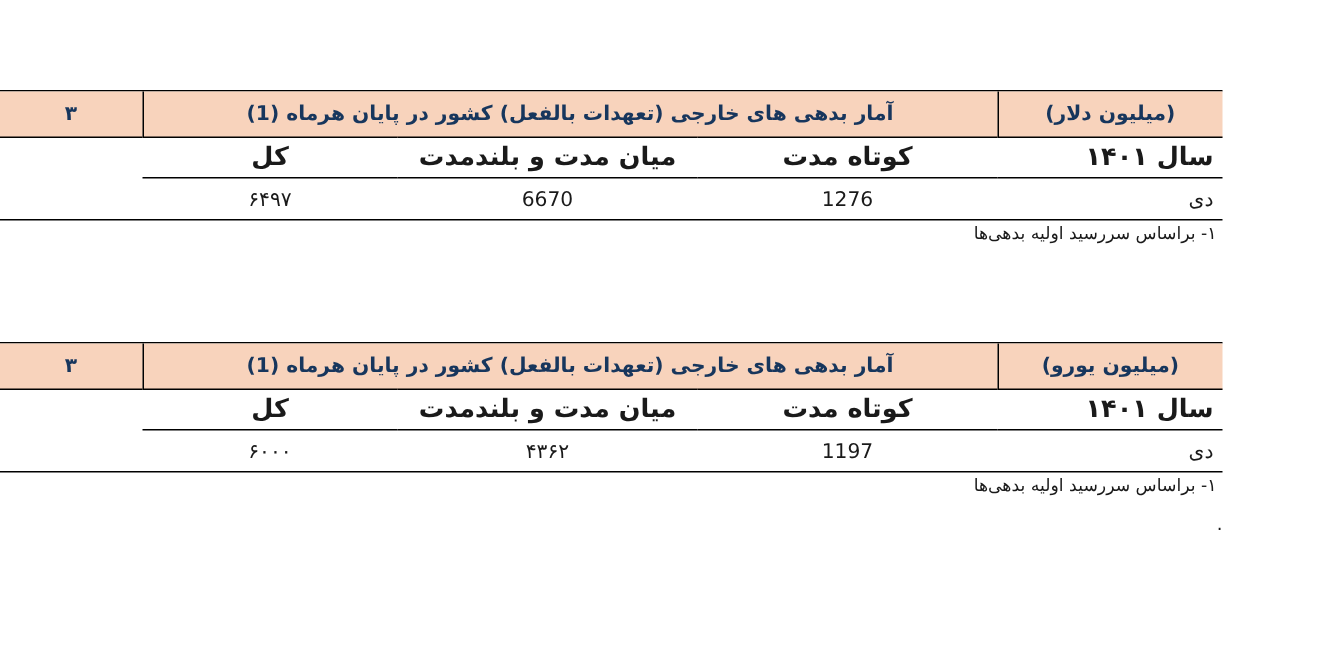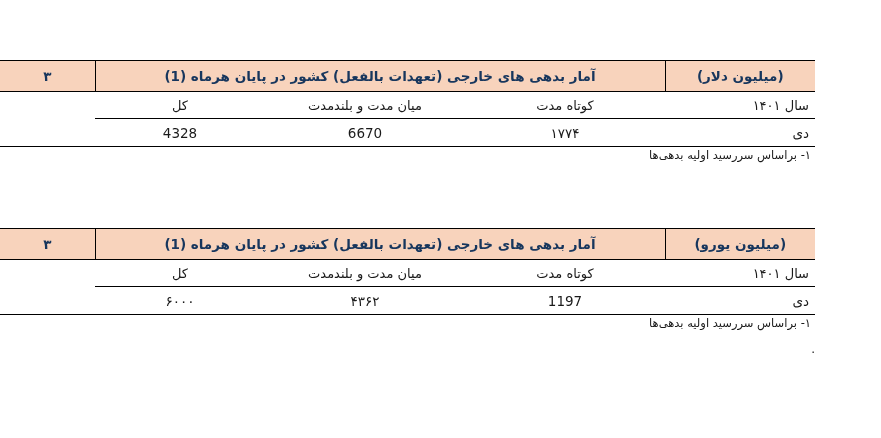--- a/index.html
+++ b/index.html
@@ -74,23 +74,24 @@
     border-top: 1.1px solid #000;
     height: 0;
     font-size: 0;
     line-height: 0;
     padding: 0;
   }
 
   
   tr.cols-row td {
     height: 26px;
-    font-size: 13px;
+    font-size: 17px;
     text-align: center;
     color: #1a1a1a;
+    font-weight: bold;
   }
   tr.cols-row td.col-year {
     text-align: right;
     padding-right: 6px;
   }
 
   
   tr.thin-row td {
     border-top: 0.9px solid #000;
     height: 0;
@@ -164,23 +165,23 @@
           <td>میان مدت و بلندمدت</td>
           <td>کل</td>
           <td></td>
         </tr>
         <tr class="thin-row">
           <td colspan="4"></td>
           <td style="border-top:none"></td>
         </tr>
         <tr class="data-row">
           <td class="d-month">دی</td>
-          <td>۱۷۷۴</td>
+          <td>1276</td>
           <td>6670</td>
-          <td>4328</td>
+          <td>۶۴۹۷</td>
           <td></td>
         </tr>
       </tbody>
     </table>
     <div class="rule-bottom"></div>
     <div class="footnote">۱- براساس سررسید اولیه بدهی‌ها</div>
   </div>
 
   <div class="table-block block-2">
     <div class="rule-top"></div>

